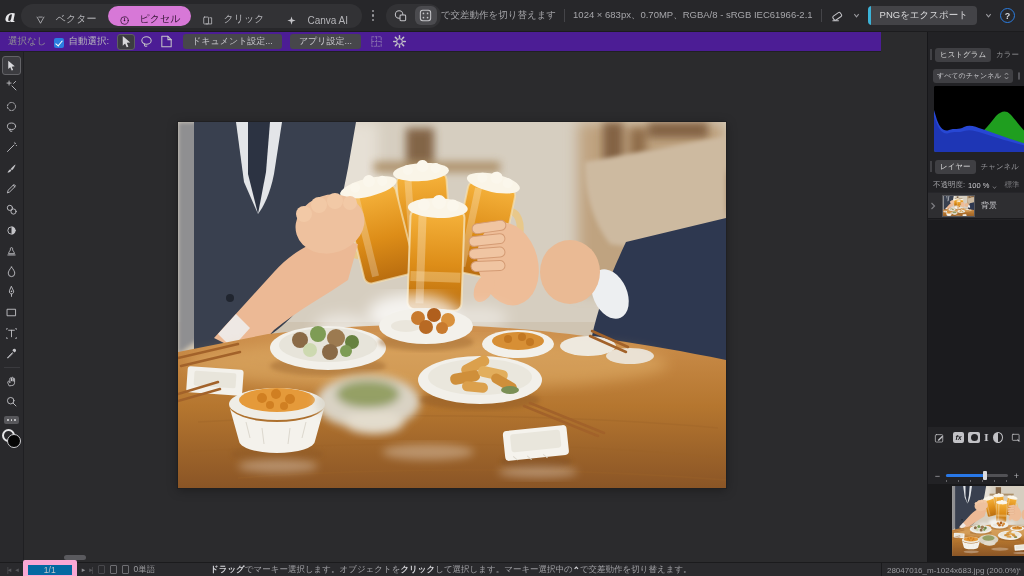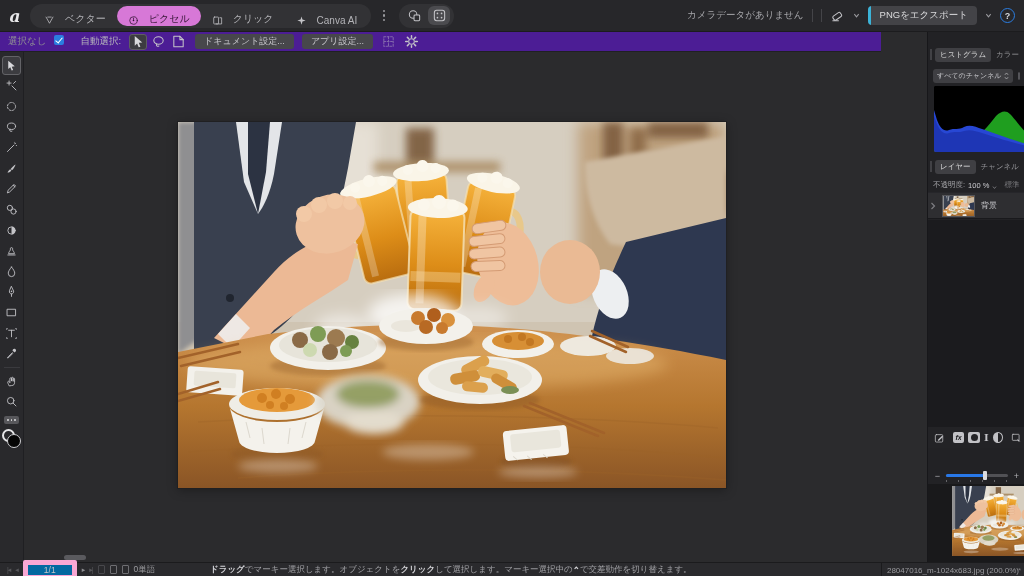--- a/index.html
+++ b/index.html
@@ -31,21 +31,21 @@
   .tdiv { width:1px; height:13px; background:#444448; }
   .chev { width:7px; height:7px; }
   .exportbtn { display:flex; align-items:center; height:19px; background:#434347; border-radius:4px; overflow:hidden; }
   .exportbtn .bar { width:3px; height:100%; background:#3bb3d8; }
   .exportbtn .lbl { padding:0 9px; font-size:9.5px; color:#dcdcde; white-space:nowrap; }
   .helpbtn { width:15px; height:15px; border-radius:50%; border:1.5px solid #2b7de0; color:#d6dade; font-size:9px; font-weight:bold; display:flex; align-items:center; justify-content:center; }
 
   
   .contextbar { position:absolute; left:0; top:32px; width:881px; height:20px; background:#4c1d95; border-bottom:1px solid #202023; display:flex; align-items:center; gap:8px; padding:0 8px; }
   .ctext { font-size:9.5px; color:#8f8f93; white-space:nowrap; }
-  .cbwrap { display:flex; align-items:flex-start; gap:16px; }
+  .cbwrap { display:flex; align-items:flex-end; gap:4px; }
   .checkbox { width:10px; height:10px; border-radius:2px; background:#2b7de0; position:relative; }
   .checkbox::after { content:""; position:absolute; left:2.5px; top:0.5px; width:3px; height:6px; border:solid #fff; border-width:0 1.5px 1.5px 0; transform:rotate(40deg); }
   .cbl { font-size:9.5px; color:#b8b8bc; white-space:nowrap; }
   .tgroup { display:flex; align-items:center; gap:2px; }
   .tgbtn { width:18px; height:16px; display:flex; align-items:center; justify-content:center; border-radius:3px; }
   .tgbtn.sel { background:#3c3c40; border:1px solid #5e5e62; }
   .cbtn { height:15px; padding:0 9px; background:#47474b; border-radius:3px; font-size:9px; color:#c9c9cd; display:flex; align-items:center; white-space:nowrap; }
 
   
   .toolstrip { position:absolute; left:0; top:52px; width:24px; height:510px; background:#29292c; border-right:1px solid #1f1f22; display:flex; flex-direction:column; align-items:center; padding-top:3px; }
@@ -395,22 +395,23 @@
         <svg class="ico" viewBox="0 0 16 16">
             <rect x="2.5" y="2.5" width="11" height="11" rx="2.5"></rect>
             <circle cx="5.8" cy="5.8" r="0.9" fill="#c4c4c8" stroke="none"></circle>
             <circle cx="10.2" cy="5.8" r="0.9" fill="#c4c4c8" stroke="none"></circle>
             <circle cx="5.8" cy="10.2" r="0.9" fill="#c4c4c8" stroke="none"></circle>
             <circle cx="10.2" cy="10.2" r="0.9" fill="#c4c4c8" stroke="none"></circle>
           </svg>
       </div>
     </div>
     <div class="topright">
-      <span class="topinfo">カメラデータがありません</span>
+      <span class="topinfo">で交差動作を切り替えます</span>
       <span class="tdiv"></span>
+      <span class="topinfo">1024 × 683px、0.70MP、RGBA/8 - sRGB IEC61966-2.1</span>
       <span class="tdiv"></span>
       <svg class="ico" viewBox="0 0 16 16">
           <rect x="3" y="6.5" width="9.5" height="5" rx="1.5" transform="rotate(-35 7.5 9)"></rect>
           <path d="M3,13.5 H9"></path>
         </svg>
       <svg class="chev" viewBox="0 0 8 8">
           <path d="M1.5,2.5 L4,5.5 L6.5,2.5" fill="none" stroke="#9a9a9e" stroke-width="1.2"></path>
         </svg>
       <div class="exportbtn">
         <span class="bar"></span>

